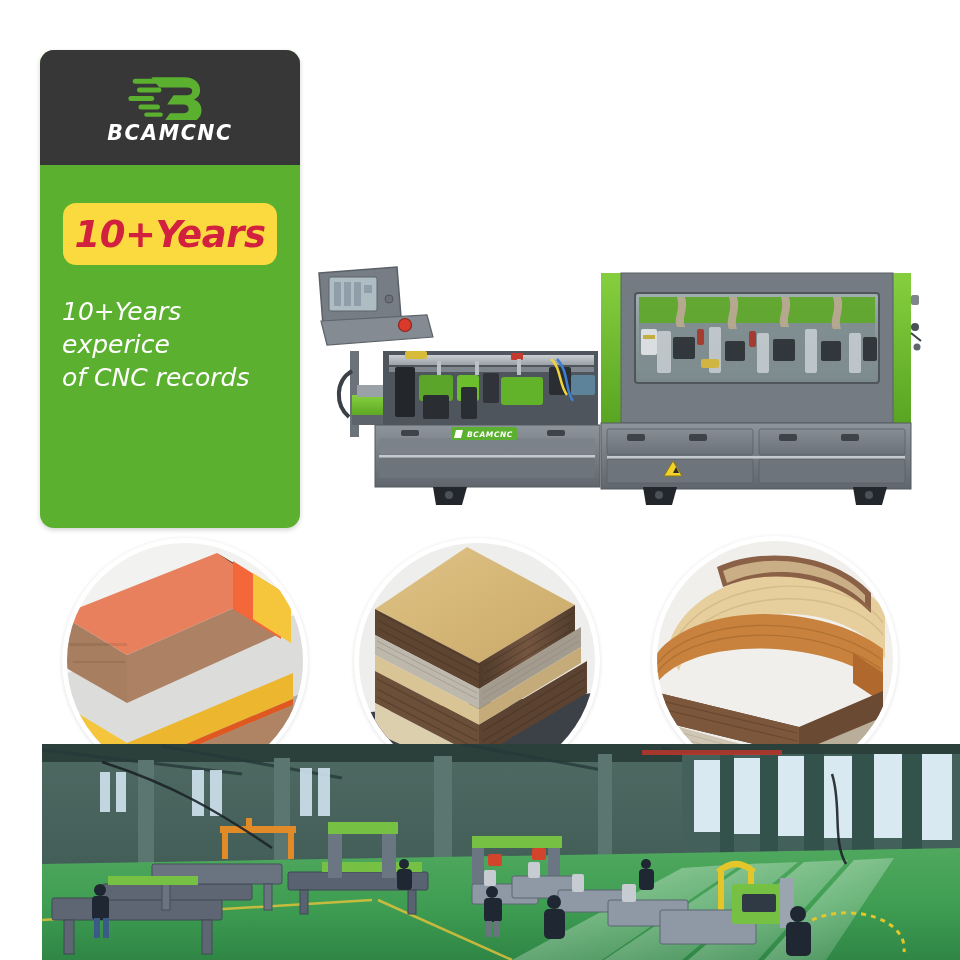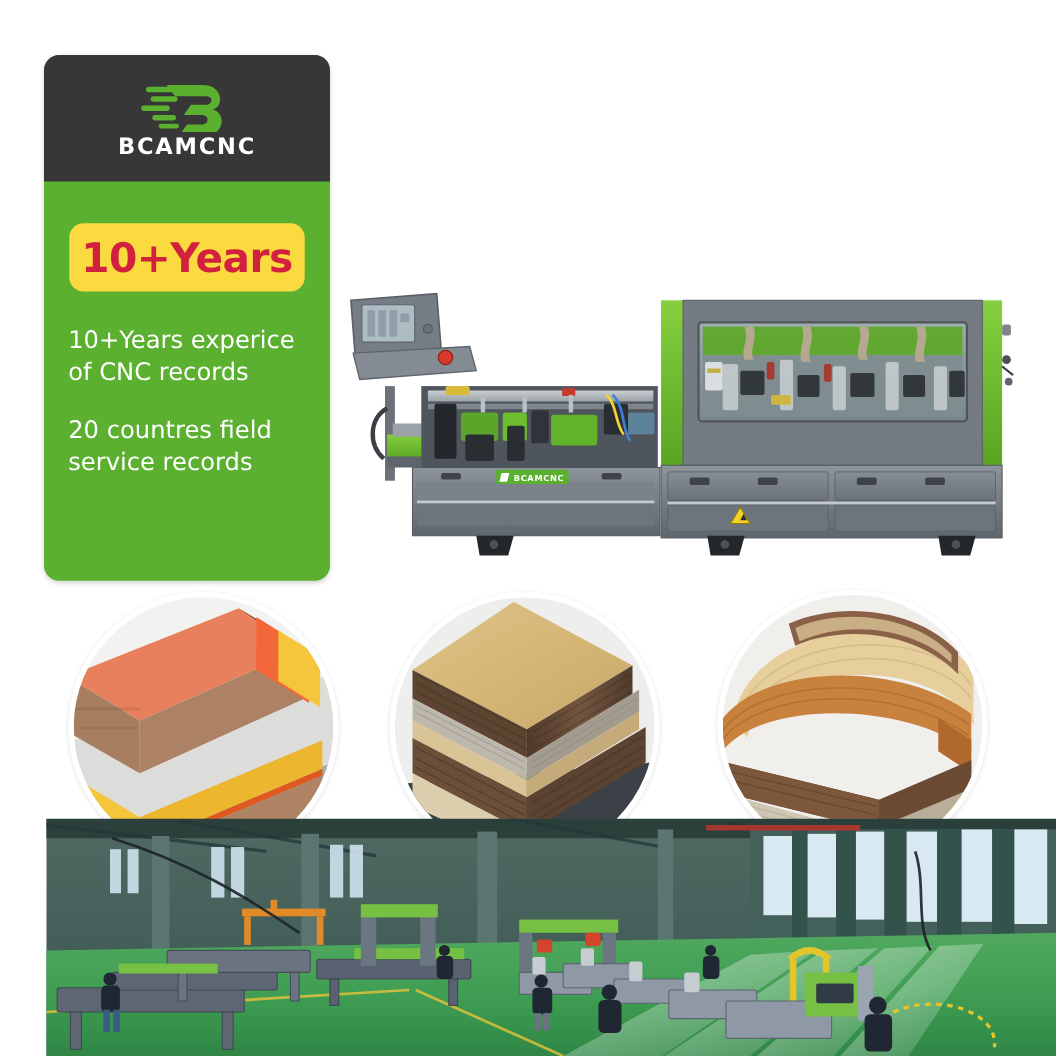--- a/index.html
+++ b/index.html
@@ -1,21 +1,21 @@
 <!DOCTYPE html>
 <html><head>
 <meta charset="utf-8">
 <style>
   html,body{margin:0;padding:0;}
   body{
     width:960px;height:960px;background:#ffffff;
     font-family:"Liberation Sans",sans-serif;
     overflow:hidden;position:relative;
   }
-  .stage{position:absolute;inset:0;width:960px;height:960px;background:#fff;overflow:hidden;}
+  .stage{position:absolute;inset:0;width:960px;height:960px;background:#fff;overflow:hidden;font-style:italic;}
 
   
   .info-card{
     position:absolute;left:40px;top:50px;width:260px;height:478px;
     border-radius:14px;overflow:hidden;background:#5CB030;
     box-shadow:0 2px 5px rgba(0,0,0,.18);
   }
   .card-header{
     position:relative;height:115px;background:#373737;
     display:flex;flex-direction:column;align-items:center;justify-content:center;
@@ -28,21 +28,21 @@
   .card-body{position:relative;padding:0 18px;}
   .years-badge{
     margin:38px auto 0 auto;width:214px;height:62px;border-radius:13px;
     background:#FBDA3F;display:flex;align-items:center;justify-content:center;
   }
   .years-badge span{
     color:#D2213F;font-size:37px;font-weight:700;letter-spacing:-0.5px;
     font-family:"DejaVu Sans",sans-serif;
   }
   .card-text{
-    color:#ffffff;font-size:22px;line-height:1.32;margin-top:30px;padding-left:4px;
+    color:#ffffff;font-size:25px;line-height:1.32;margin-top:30px;padding-left:4px;
     font-family:"DejaVu Sans",sans-serif;font-weight:400;
   }
   .card-text.second{margin-top:24px;}
 
   
   .machine-wrap{position:absolute;left:305px;top:255px;width:620px;height:260px;}
   .machine-svg{display:block;width:620px;height:260px;}
 
   
   .circles{position:absolute;left:0;top:0;width:960px;height:960px;pointer-events:none;}
@@ -86,24 +86,20 @@
     <div class="card-body">
       <div class="years-badge">
         <span>10+Years</span>
       </div>
 
       <div class="card-text first">
         <div>10+Years experice</div>
         <div>of CNC records</div>
       </div>
 
-      <div class="card-text second">
-        <div>20 countres field</div>
-        <div>service records</div>
-      </div>
     </div>
   </div>
 
   <div class="machine-wrap">
     <svg class="machine-svg" viewBox="0 0 620 260">
       <defs>
         <linearGradient id="gBody" x1="0" y1="0" x2="0" y2="1">
           <stop offset="0" stop-color="#8d949b"></stop>
           <stop offset="0.45" stop-color="#777e86"></stop>
           <stop offset="1" stop-color="#5f666e"></stop>

